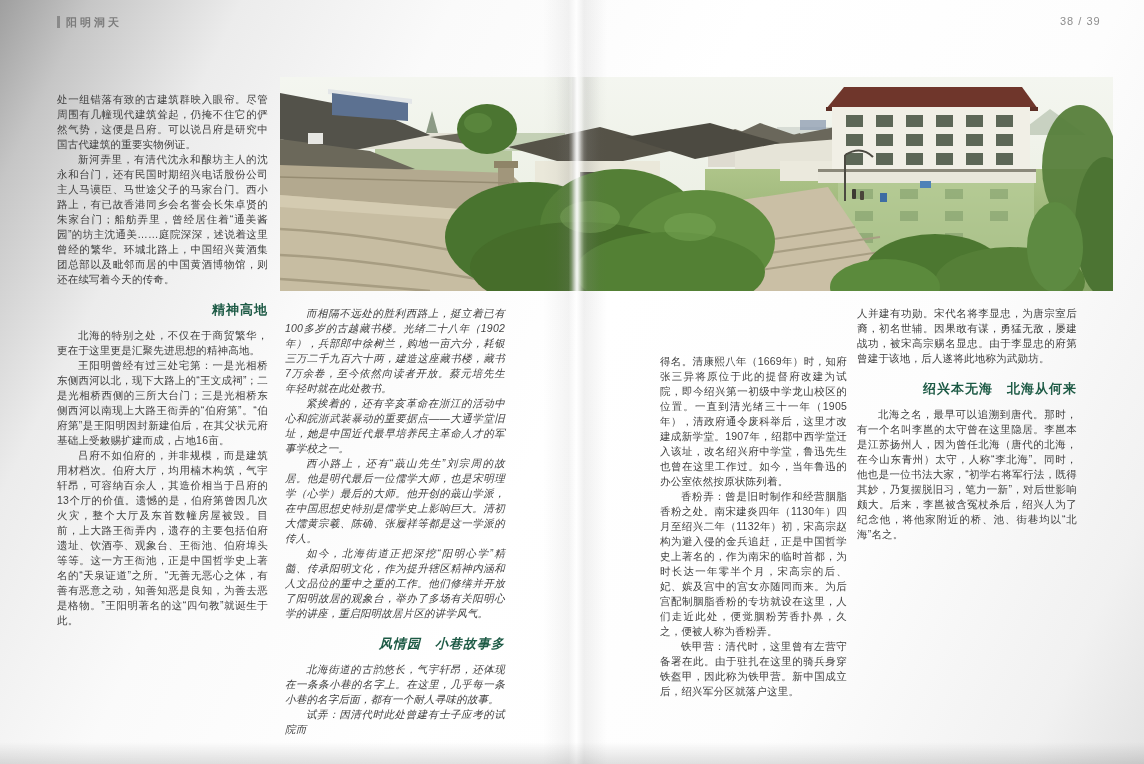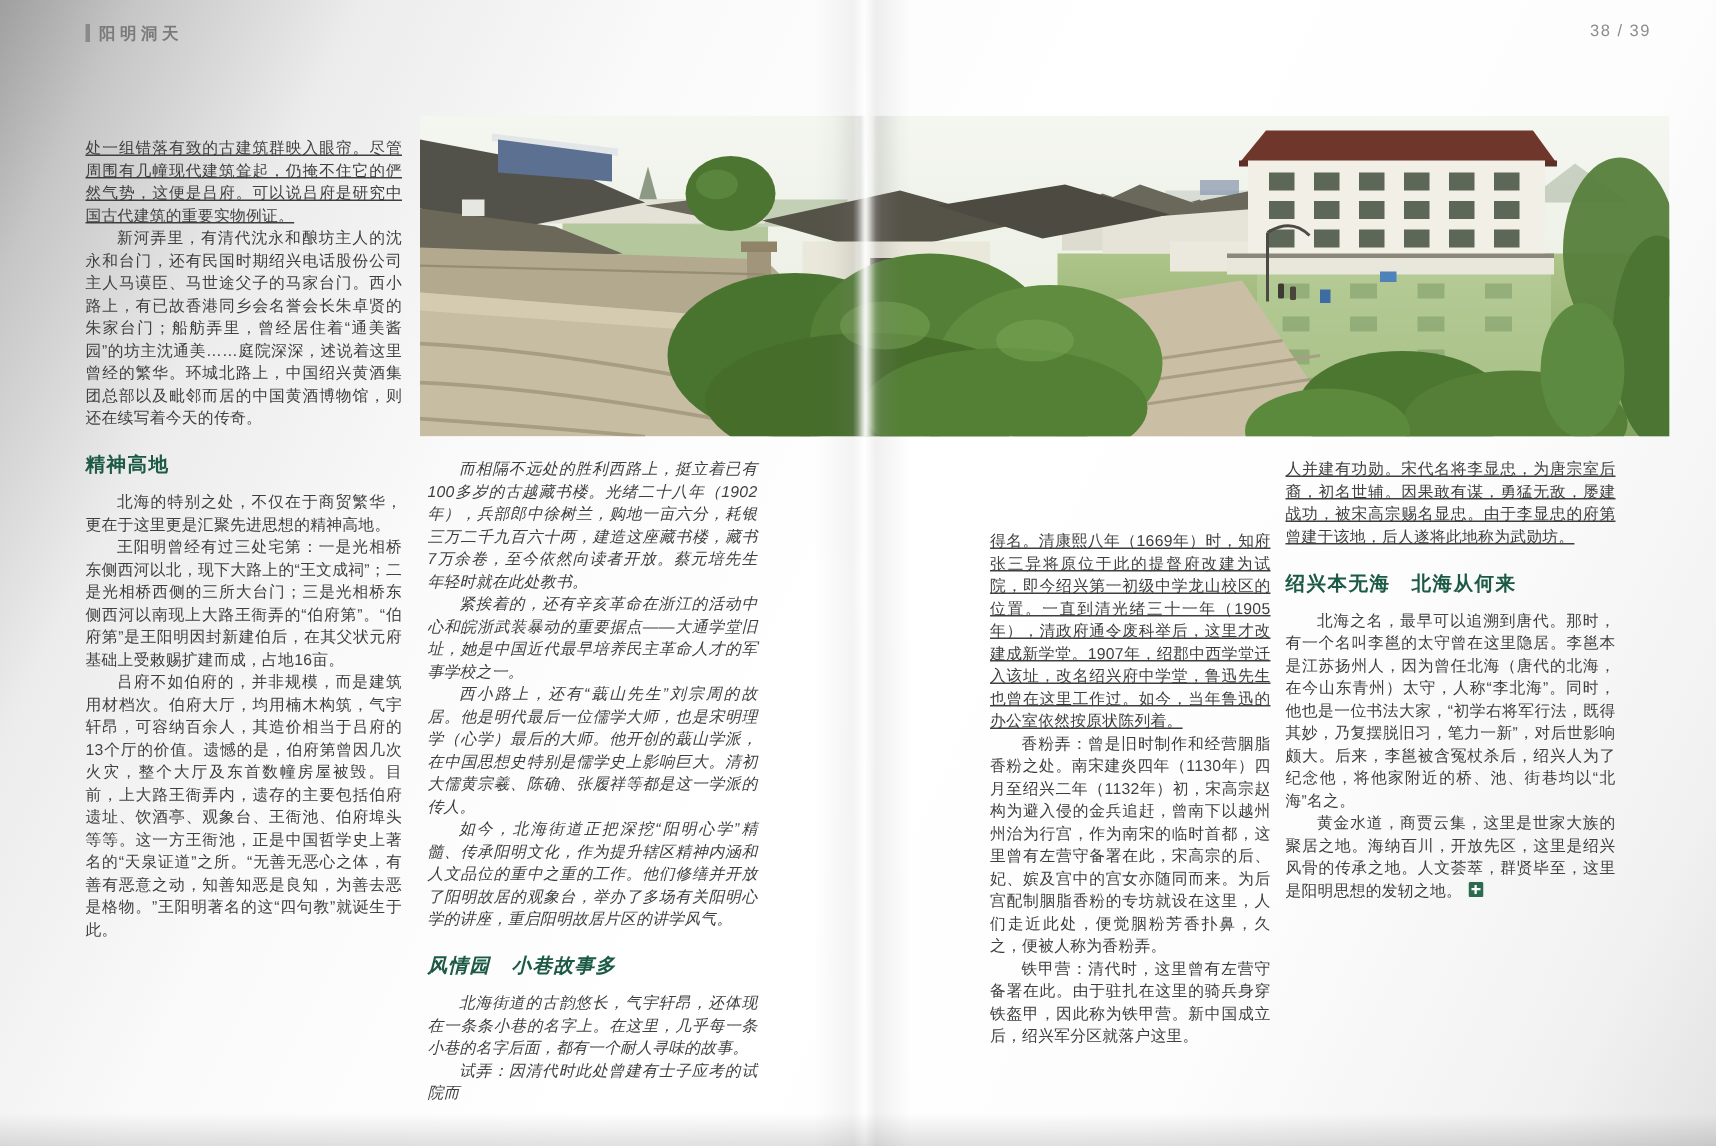--- a/index.html
+++ b/index.html
@@ -33,24 +33,24 @@
   }
   .photo{
     position:absolute;left:280px;top:77px;width:833px;height:214px;overflow:hidden;
   }
   .photo svg{display:block;width:100%;height:100%;}
   .col{
     position:absolute;font-size:10.5px;line-height:15px;color:#3f3f3f;
     text-align:justify;letter-spacing:0.2px;
   }
   .col p{margin:0;text-indent:2em;}
-  .col p.cont{text-indent:0;text-decoration:underline;}
+  .col p.cont{text-indent:0;}
   .sec{
     font-size:13px;line-height:15px;font-weight:bold;color:#1d5a45;
-    text-align:left;margin:15px 0 11px;letter-spacing:1px;
+    text-align:right;margin:15px 0 11px;letter-spacing:1px;
   }
   #colL1{left:57px;top:92px;width:211px;}
   #colL2{left:285px;top:306px;width:220px;font-style:italic;}
   #colR1{left:660px;top:306px;width:187px;margin-top:48px;}
   #colR2{left:857px;top:306px;width:220px;}
   .seal{
     display:inline-block;width:10px;height:10px;margin-left:4px;vertical-align:-1px;border-radius:1px;
     background:
       linear-gradient(#fff,#fff) center/6px 1.5px no-repeat,
       linear-gradient(#fff,#fff) center/1.5px 6px no-repeat,
@@ -217,27 +217,24 @@
     <p>紧挨着的，还有辛亥革命在浙江的活动中心和皖浙武装暴动的重要据点——大通学堂旧址，她是中国近代最早培养民主革命人才的军事学校之一。</p>
     <p>西小路上，还有“蕺山先生”刘宗周的故居。他是明代最后一位儒学大师，也是宋明理学（心学）最后的大师。他开创的蕺山学派，在中国思想史特别是儒学史上影响巨大。清初大儒黄宗羲、陈确、张履祥等都是这一学派的传人。</p>
     <p>如今，北海街道正把深挖“阳明心学”精髓、传承阳明文化，作为提升辖区精神内涵和人文品位的重中之重的工作。他们修缮并开放了阳明故居的观象台，举办了多场有关阳明心学的讲座，重启阳明故居片区的讲学风气。</p>
     <div class="sec">风情园　小巷故事多</div>
     <p>北海街道的古韵悠长，气宇轩昂，还体现在一条条小巷的名字上。在这里，几乎每一条小巷的名字后面，都有一个耐人寻味的故事。</p>
     <p>试弄：因清代时此处曾建有士子应考的试院而</p>
   </div>
 
   <div class="col" id="colR1">
     <p class="cont">得名。清康熙八年（1669年）时，知府张三异将原位于此的提督府改建为试院，即今绍兴第一初级中学龙山校区的位置。一直到清光绪三十一年（1905年），清政府通令废科举后，这里才改建成新学堂。1907年，绍郡中西学堂迁入该址，改名绍兴府中学堂，鲁迅先生也曾在这里工作过。如今，当年鲁迅的办公室依然按原状陈列着。</p>
-    <p>香粉弄：曾是旧时制作和经营胭脂香粉之处。南宋建炎四年（1130年）四月至绍兴二年（1132年）初，宋高宗赵构为避入侵的金兵追赶，曾南下以越州州治为行宫，作为南宋的临时首都，这里曾有左营守备署在此，宋高宗的后、妃、嫔及宫中的宫女亦随同而来。为后宫配制胭脂香粉的专坊就设在这里，人们走近此处，便觉胭粉芳香扑鼻，久之，便被人称为香粉弄。</p>
+    <p>香粉弄：曾是旧时制作和经营胭脂香粉之处。南宋建炎四年（1130年）四月至绍兴二年（1132年）初，宋高宗赵构为避入侵的金兵追赶，正是中国哲学史上著名的，作为南宋的临时首都，为时长达一年零半个月，宋高宗的后、妃、嫔及宫中的宫女亦随同而来。为后宫配制胭脂香粉的专坊就设在这里，人们走近此处，便觉胭粉芳香扑鼻，久之，便被人称为香粉弄。</p>
     <p>铁甲营：清代时，这里曾有左营守备署在此。由于驻扎在这里的骑兵身穿铁盔甲，因此称为铁甲营。新中国成立后，绍兴军分区就落户这里。</p>
   </div>
 
   <div class="col" id="colR2">
     <p class="cont">人并建有功勋。宋代名将李显忠，为唐宗室后裔，初名世辅。因果敢有谋，勇猛无敌，屡建战功，被宋高宗赐名显忠。由于李显忠的府第曾建于该地，后人遂将此地称为武勋坊。</p>
     <div class="sec">绍兴本无海　北海从何来</div>
     <p>北海之名，最早可以追溯到唐代。那时，有一个名叫李邕的太守曾在这里隐居。李邕本是江苏扬州人，因为曾任北海（唐代的北海，在今山东青州）太守，人称“李北海”。同时，他也是一位书法大家，“初学右将军行法，既得其妙，乃复摆脱旧习，笔力一新”，对后世影响颇大。后来，李邕被含冤杖杀后，绍兴人为了纪念他，将他家附近的桥、池、街巷均以“北海”名之。</p>
-    <p>
-      <span>黄金水道，商贾云集，这里是世家大族的聚居之地。海纳百川，开放先区，这里是绍兴风骨的传承之地。人文荟萃，群贤毕至，这里是阳明思想的发轫之地。</span><span class="seal"></span>
-    </p>
   </div>
 
   <div class="gutter"></div>
 </div>
 
 </body></html>

